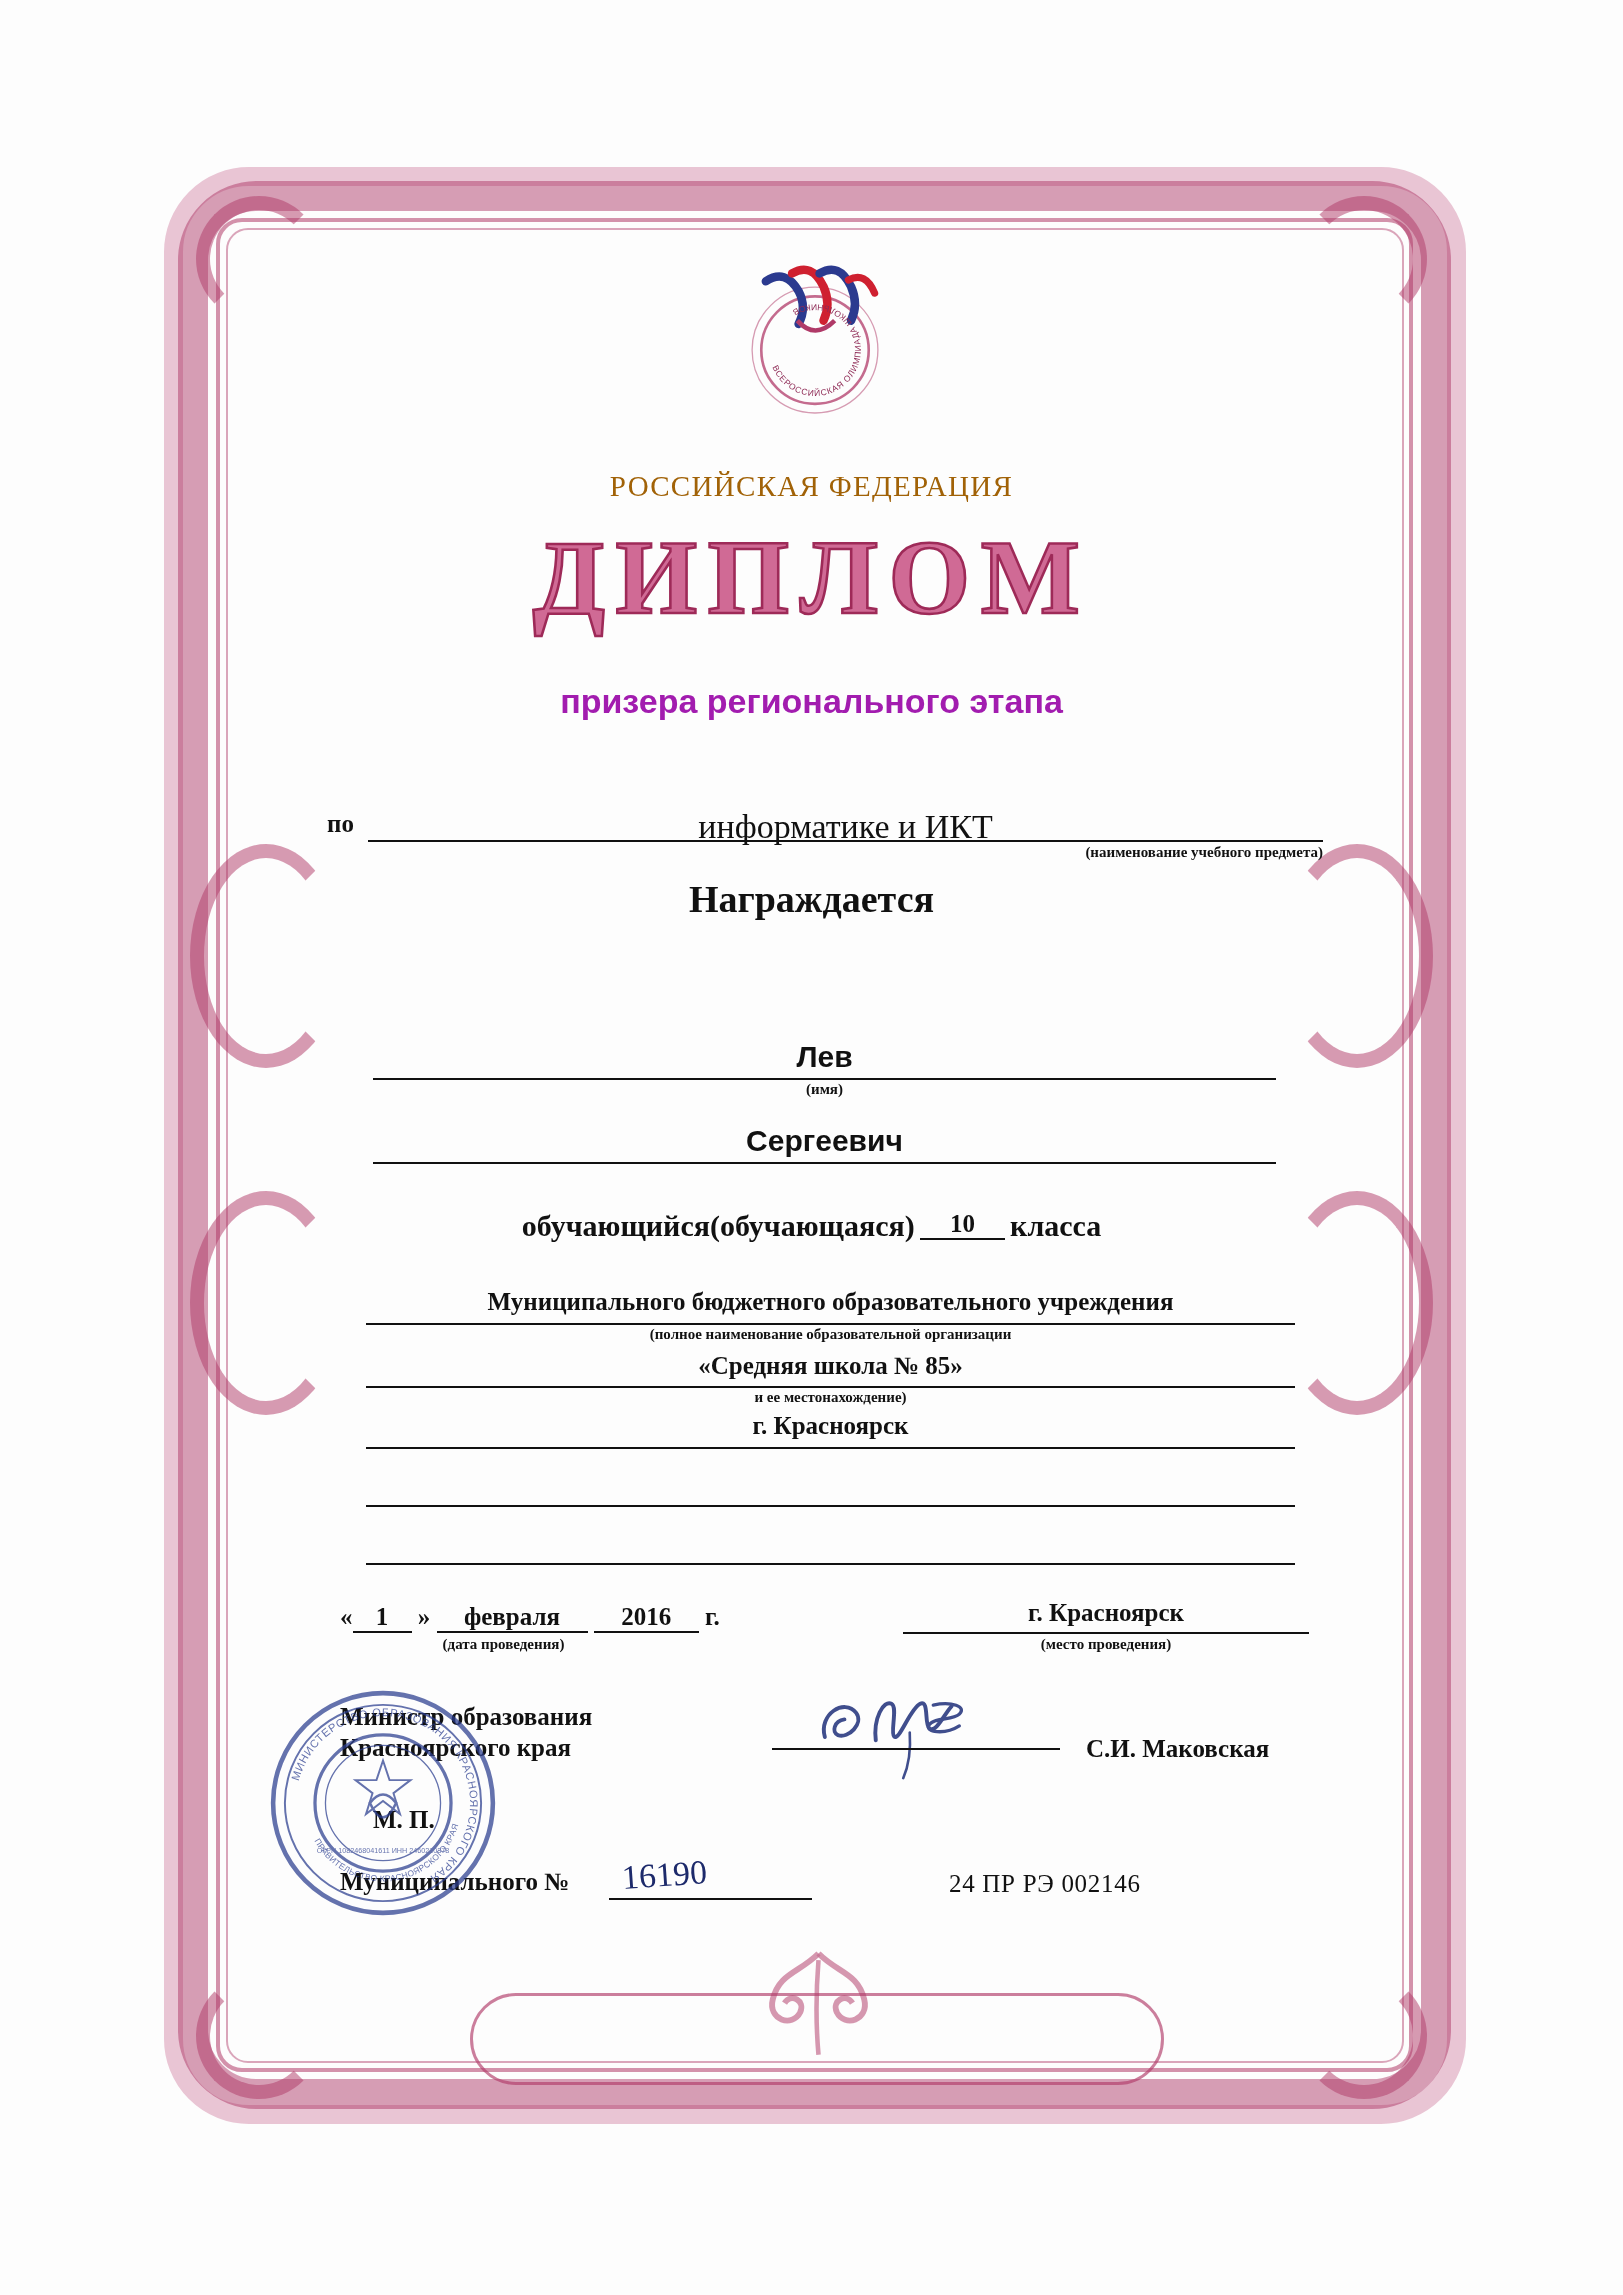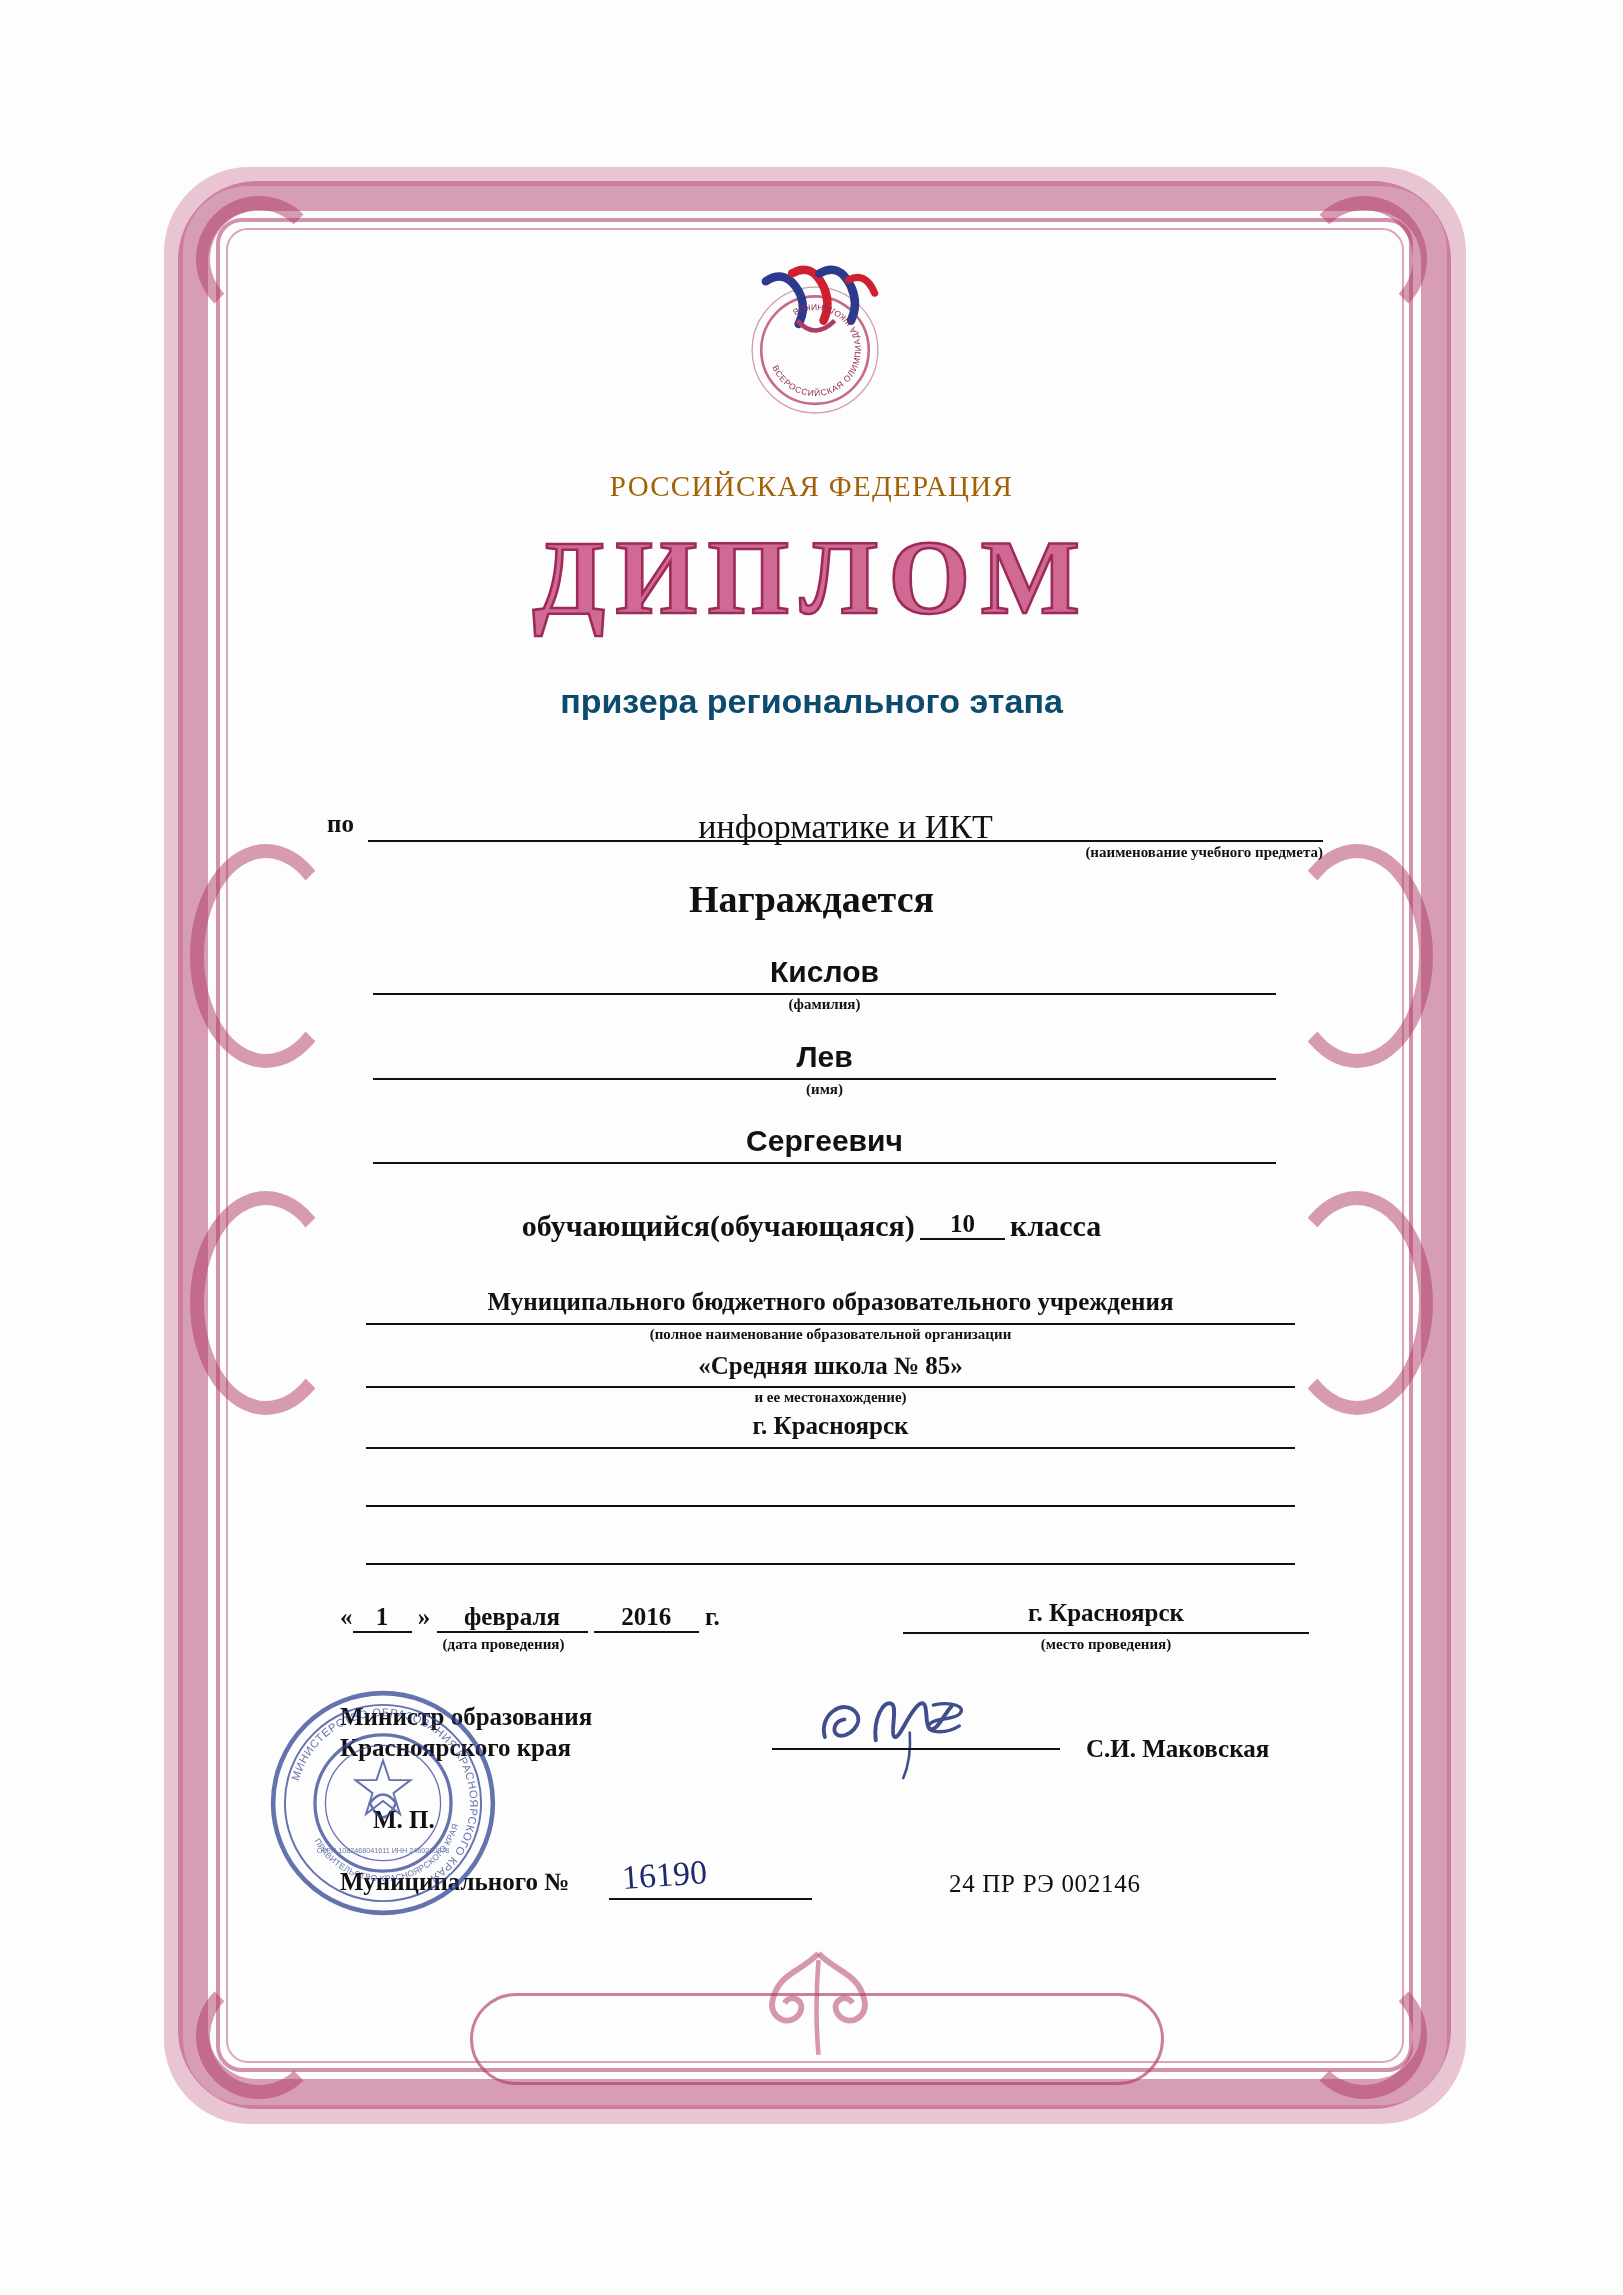--- a/index.html
+++ b/index.html
@@ -135,21 +135,21 @@
 
   .subtitle {
     position: absolute;
     left: 0; right: 0;
     top: 681px;
     text-align: center;
     font-size: 34px;
     font-weight: bold;
     line-height: 1.2;
     font-family: "Liberation Sans", sans-serif;
-    color: #0c4a6e;
+    color: #a21caf;
   }
 
   
   .row-subject {
     position: absolute;
     left: 327px;
     top: 805px;
     width: 995px;
     height: 39px;
   }
@@ -436,25 +436,20 @@
 
   <div class="row-subject">
     <span class="label-po">по</span>
     <div class="subject-value">информатике и ИКТ</div>
     <div class="rule subject-rule"></div>
     <div class="caption subject-caption">(наименование учебного предмета)</div>
   </div>
 
   <div class="awarded">Награждается</div>
 
-  <div class="name-row row-surname">
-    <div class="val">Кислов</div>
-    <div class="line"></div>
-    <div class="caption cap">(фамилия)</div>
-  </div>
 
   <div class="name-row row-firstname">
     <div class="val">Лев</div>
     <div class="line"></div>
     <div class="caption cap">(имя)</div>
   </div>
 
   <div class="name-row row-patronymic">
     <div class="val">Сергеевич</div>
     <div class="line"></div>

